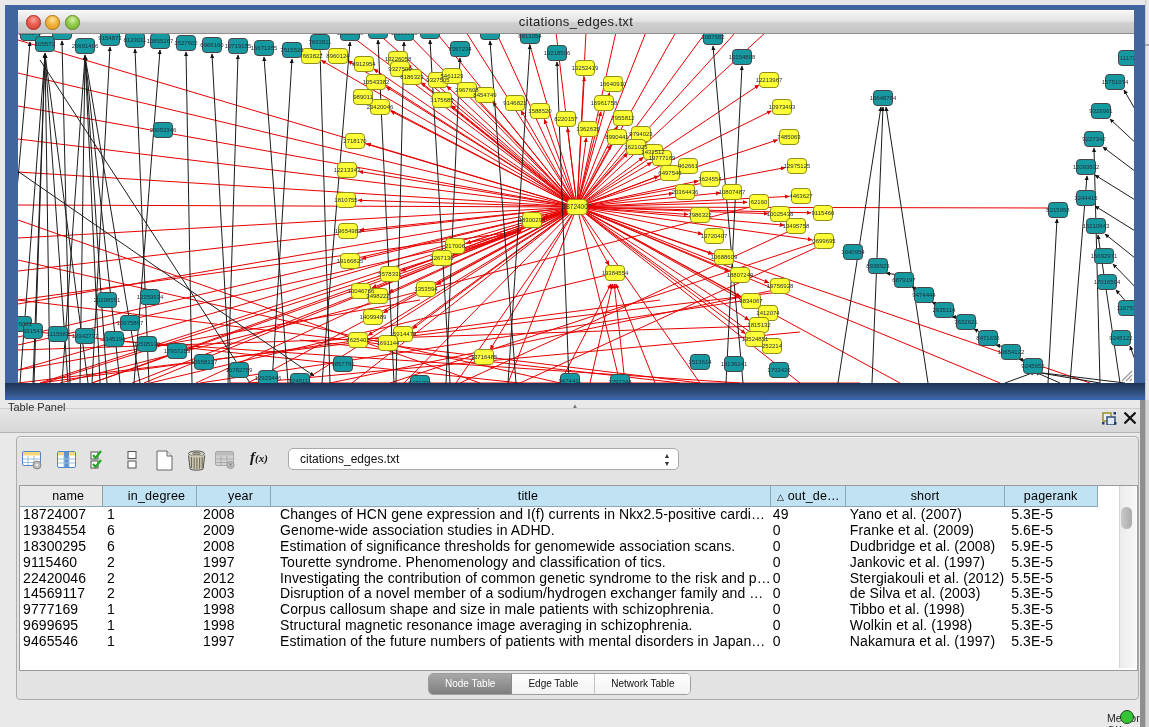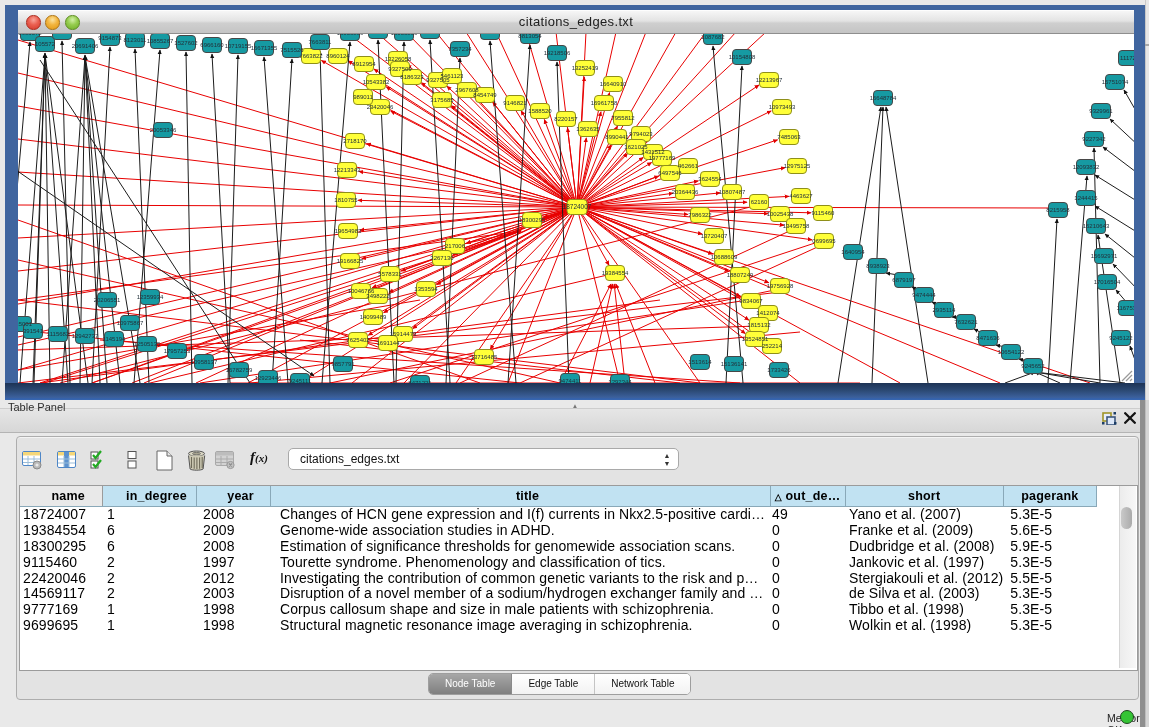--- a/index.html
+++ b/index.html
@@ -28,21 +28,21 @@
  border:1px solid #adadad;border-radius:4px;box-shadow:inset 0 1px 0 #f4f4f4}
 
 .ticon{top:450px}
 #combo{left:288px;top:448px;width:391px;height:22px;background:#fff;border:1px solid #a9a9a9;
  border-radius:5px;font-size:12px;color:#111;line-height:21px;padding-left:11px;box-sizing:border-box}
 #comboarr{left:660px;top:452px;width:14px;height:16px;font-size:7px;color:#333;text-align:center;line-height:7.5px}
 
 #tbl{left:19px;top:485px;width:1117px;height:184px;background:#fff;border:1px solid #9b9b9b;overflow:hidden}
 table{border-collapse:collapse;table-layout:fixed;font-size:14px;color:#000;letter-spacing:0.1px}
 th{height:20px;background:#c1e2f2;border-right:1px solid #89a8b8;border-bottom:1px solid #89a8b8;
- font-weight:bold;font-size:12.5px;letter-spacing:0.2px;padding:0;overflow:hidden;white-space:nowrap}
+ font-weight:normal;font-size:12.5px;letter-spacing:0.2px;padding:0;overflow:hidden;white-space:nowrap}
 th.g{background:#e9e9e9;border-right:1px solid #9b9b9b}
 th.sh{padding-left:15px}
 td{height:15.8px;line-height:15px;padding:0 0 0 4px;overflow:hidden;white-space:nowrap}
 td.c0{padding-left:3px}td.c1{padding-left:5px}td.c2{padding-left:7px}td.c3{padding-left:10px}
 td.c4{padding-left:2px}td.c5{padding-left:4px}td.c6{padding-left:7px}
 #vscroll{left:1119px;top:486px;width:16px;height:182px;background:linear-gradient(90deg,#ececec,#f7f7f7);border-left:1px solid #d5d5d5}
 #vthumb{left:1121px;top:507px;width:11px;height:22px;background:linear-gradient(90deg,#c9c9c9,#ababab);border-radius:6px}
 
 #tabs{left:428px;top:673px;height:20px;border:1px solid #9e9e9e;border-radius:5px;overflow:hidden;
  display:flex;font-size:10px;line-height:20px;background:#fff}
@@ -690,21 +690,21 @@
           <td class="c2">1997</td>
           <td class="c3">Tourette syndrome. Phenomenology and classification of tics.</td>
           <td class="c4">0</td>
           <td class="c5">Jankovic et al. (1997)</td>
           <td class="c6">5.3E-5</td>
         </tr>
         <tr>
           <td class="c0">22420046</td>
           <td class="c1">2</td>
           <td class="c2">2012</td>
-          <td class="c3">Investigating the contribution of common genetic variants to the risk and p…</td>
+          <td class="c3">Investigating the contribution of common genetic syndrome to the risk and p…</td>
           <td class="c4">0</td>
           <td class="c5">Stergiakouli et al. (2012)</td>
           <td class="c6">5.5E-5</td>
         </tr>
         <tr>
           <td class="c0">14569117</td>
           <td class="c1">2</td>
           <td class="c2">2003</td>
           <td class="c3">Disruption of a novel member of a sodium/hydrogen exchanger family and …</td>
           <td class="c4">0</td>
@@ -720,20 +720,29 @@
           <td class="c5">Tibbo et al. (1998)</td>
           <td class="c6">5.3E-5</td>
         </tr>
         <tr>
           <td class="c0">9699695</td>
           <td class="c1">1</td>
           <td class="c2">1998</td>
           <td class="c3">Structural magnetic resonance image averaging in schizophrenia.</td>
           <td class="c4">0</td>
           <td class="c5">Wolkin et al. (1998)</td>
+          <td class="c6">5.3E-5</td>
+        </tr>
+        <tr>
+          <td class="c0">9465546</td>
+          <td class="c1">1</td>
+          <td class="c2">1997</td>
+          <td class="c3">Estimation of the future numbers of patients with mental disorders in Japan…</td>
+          <td class="c4">0</td>
+          <td class="c5">Nakamura et al. (1997)</td>
           <td class="c6">5.3E-5</td>
         </tr>
 </tbody>
     </table>
 </div>
 <div class="abs" id="vscroll"></div>
 <div class="abs" id="vthumb"></div>
 <div class="abs" id="tabs">
     <div class="sel">Node Table</div>
     <div class="ns">Edge Table</div>

